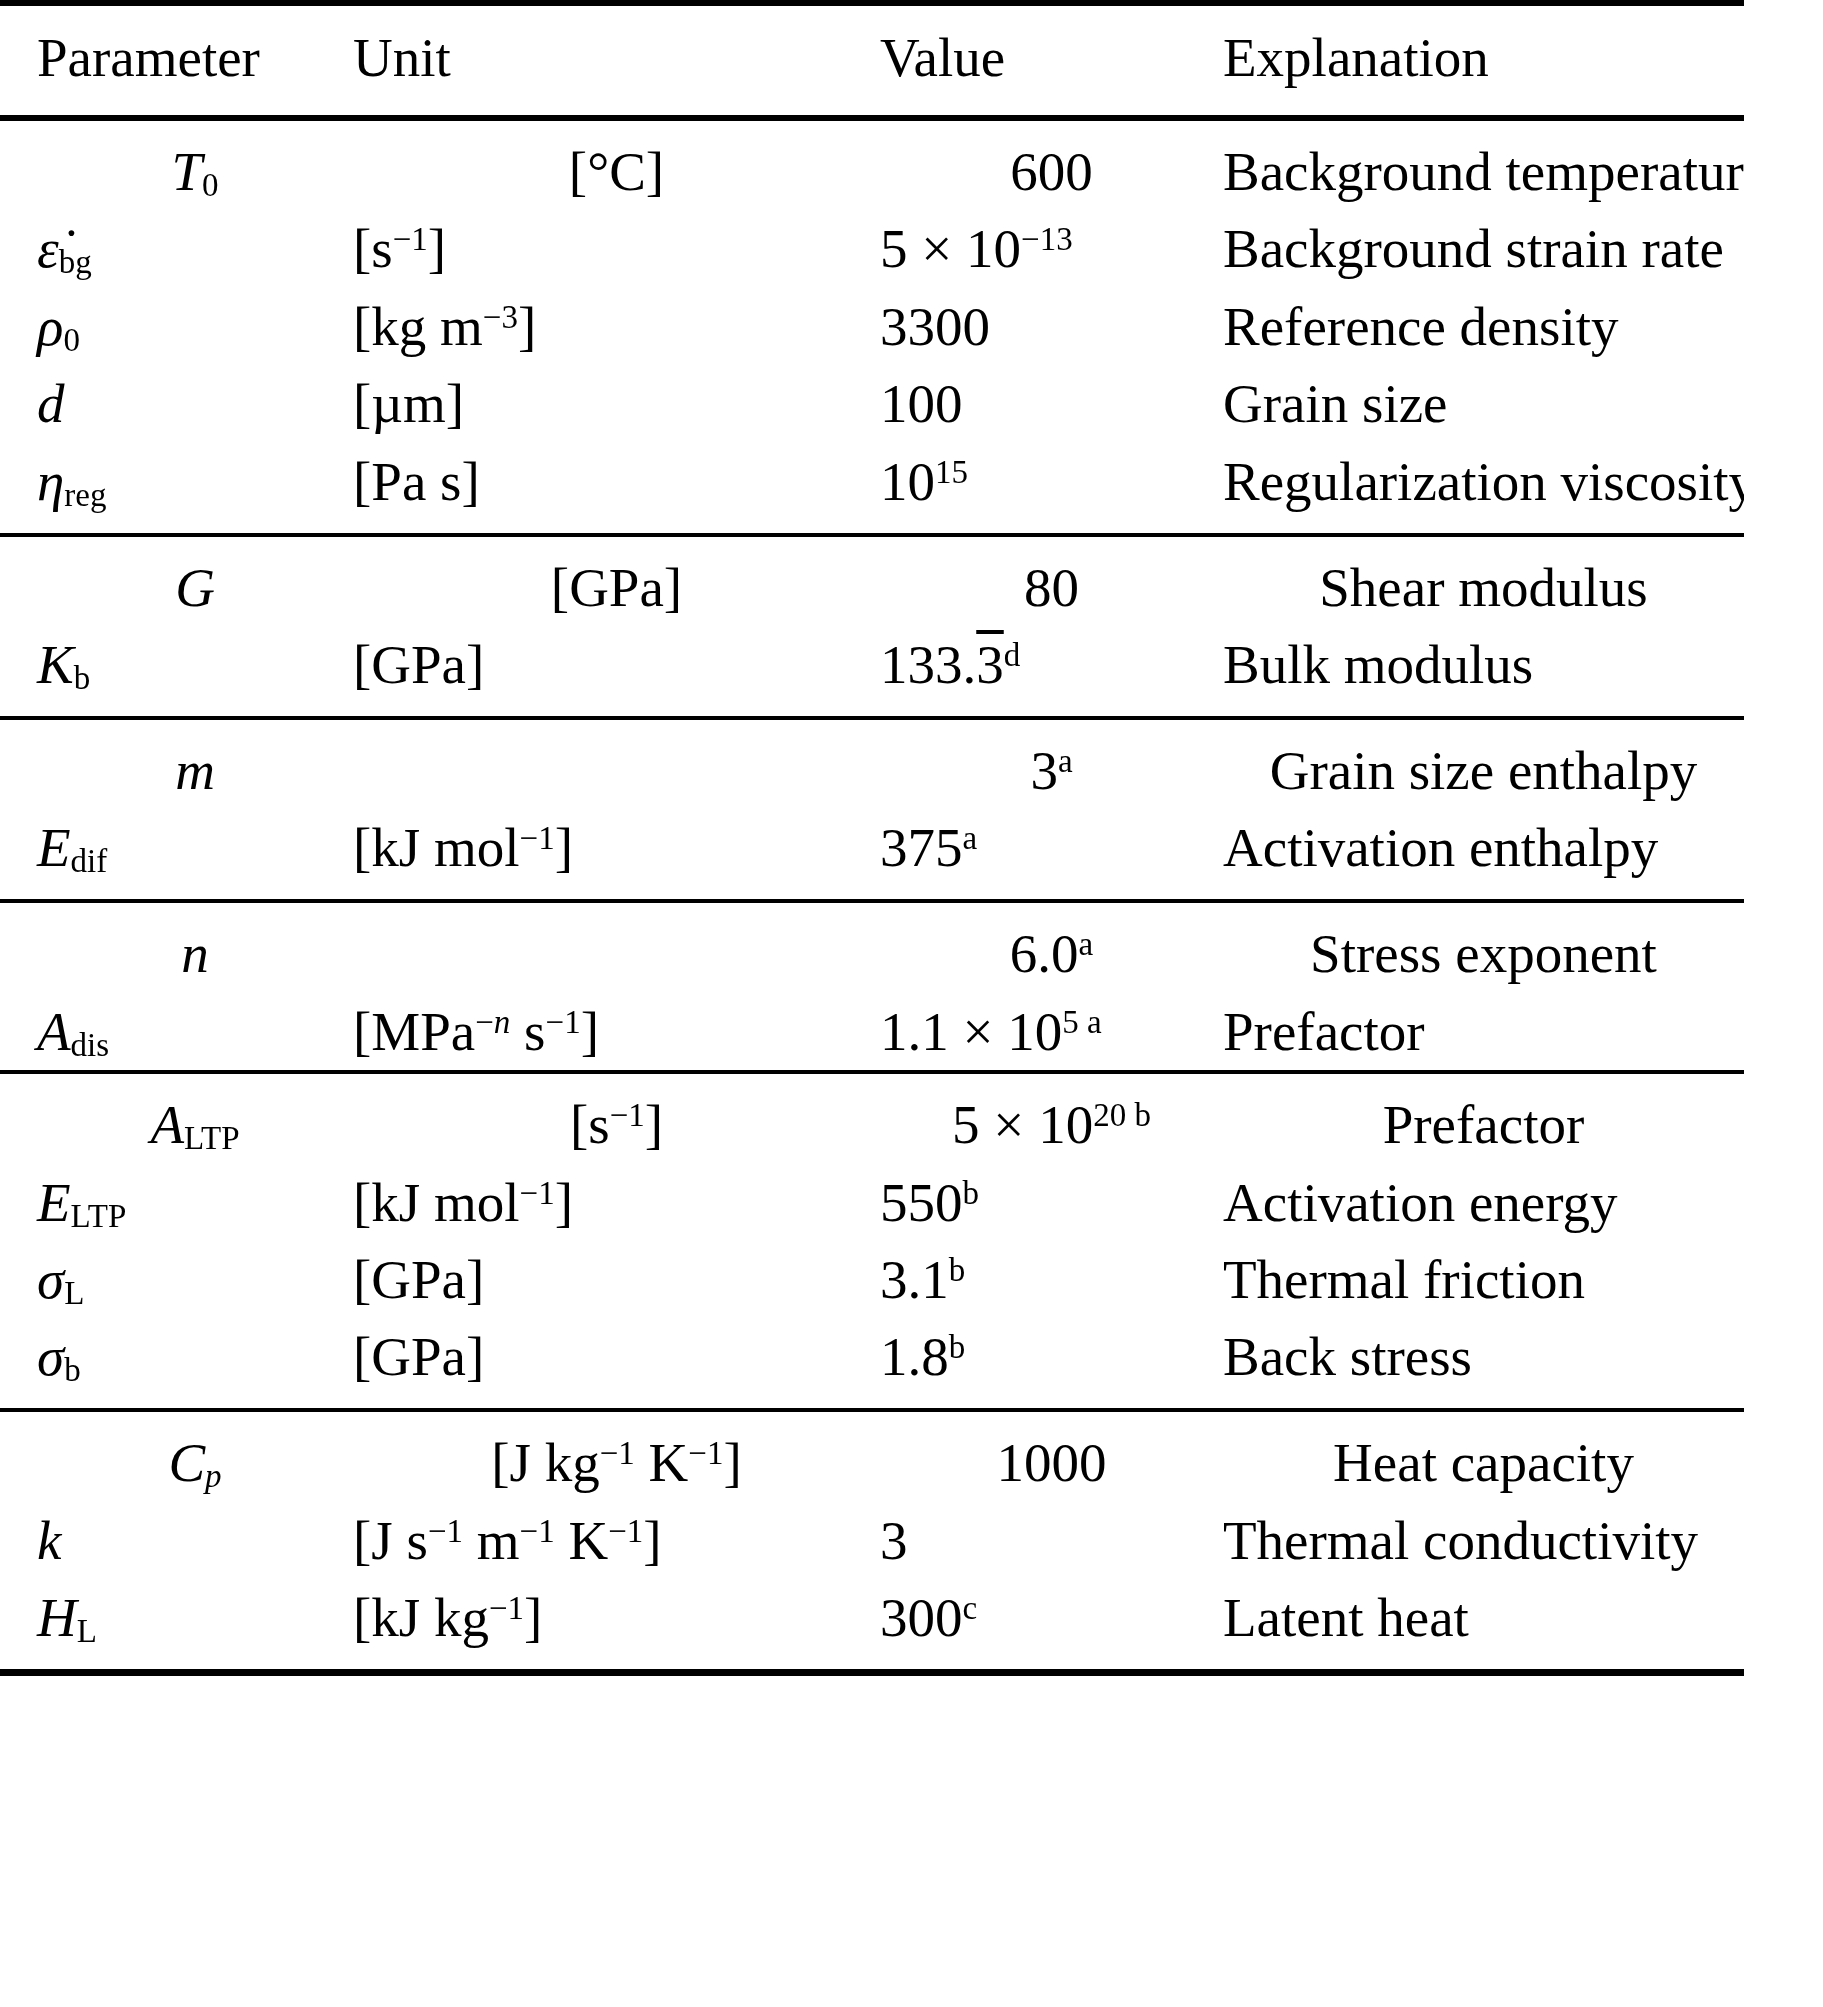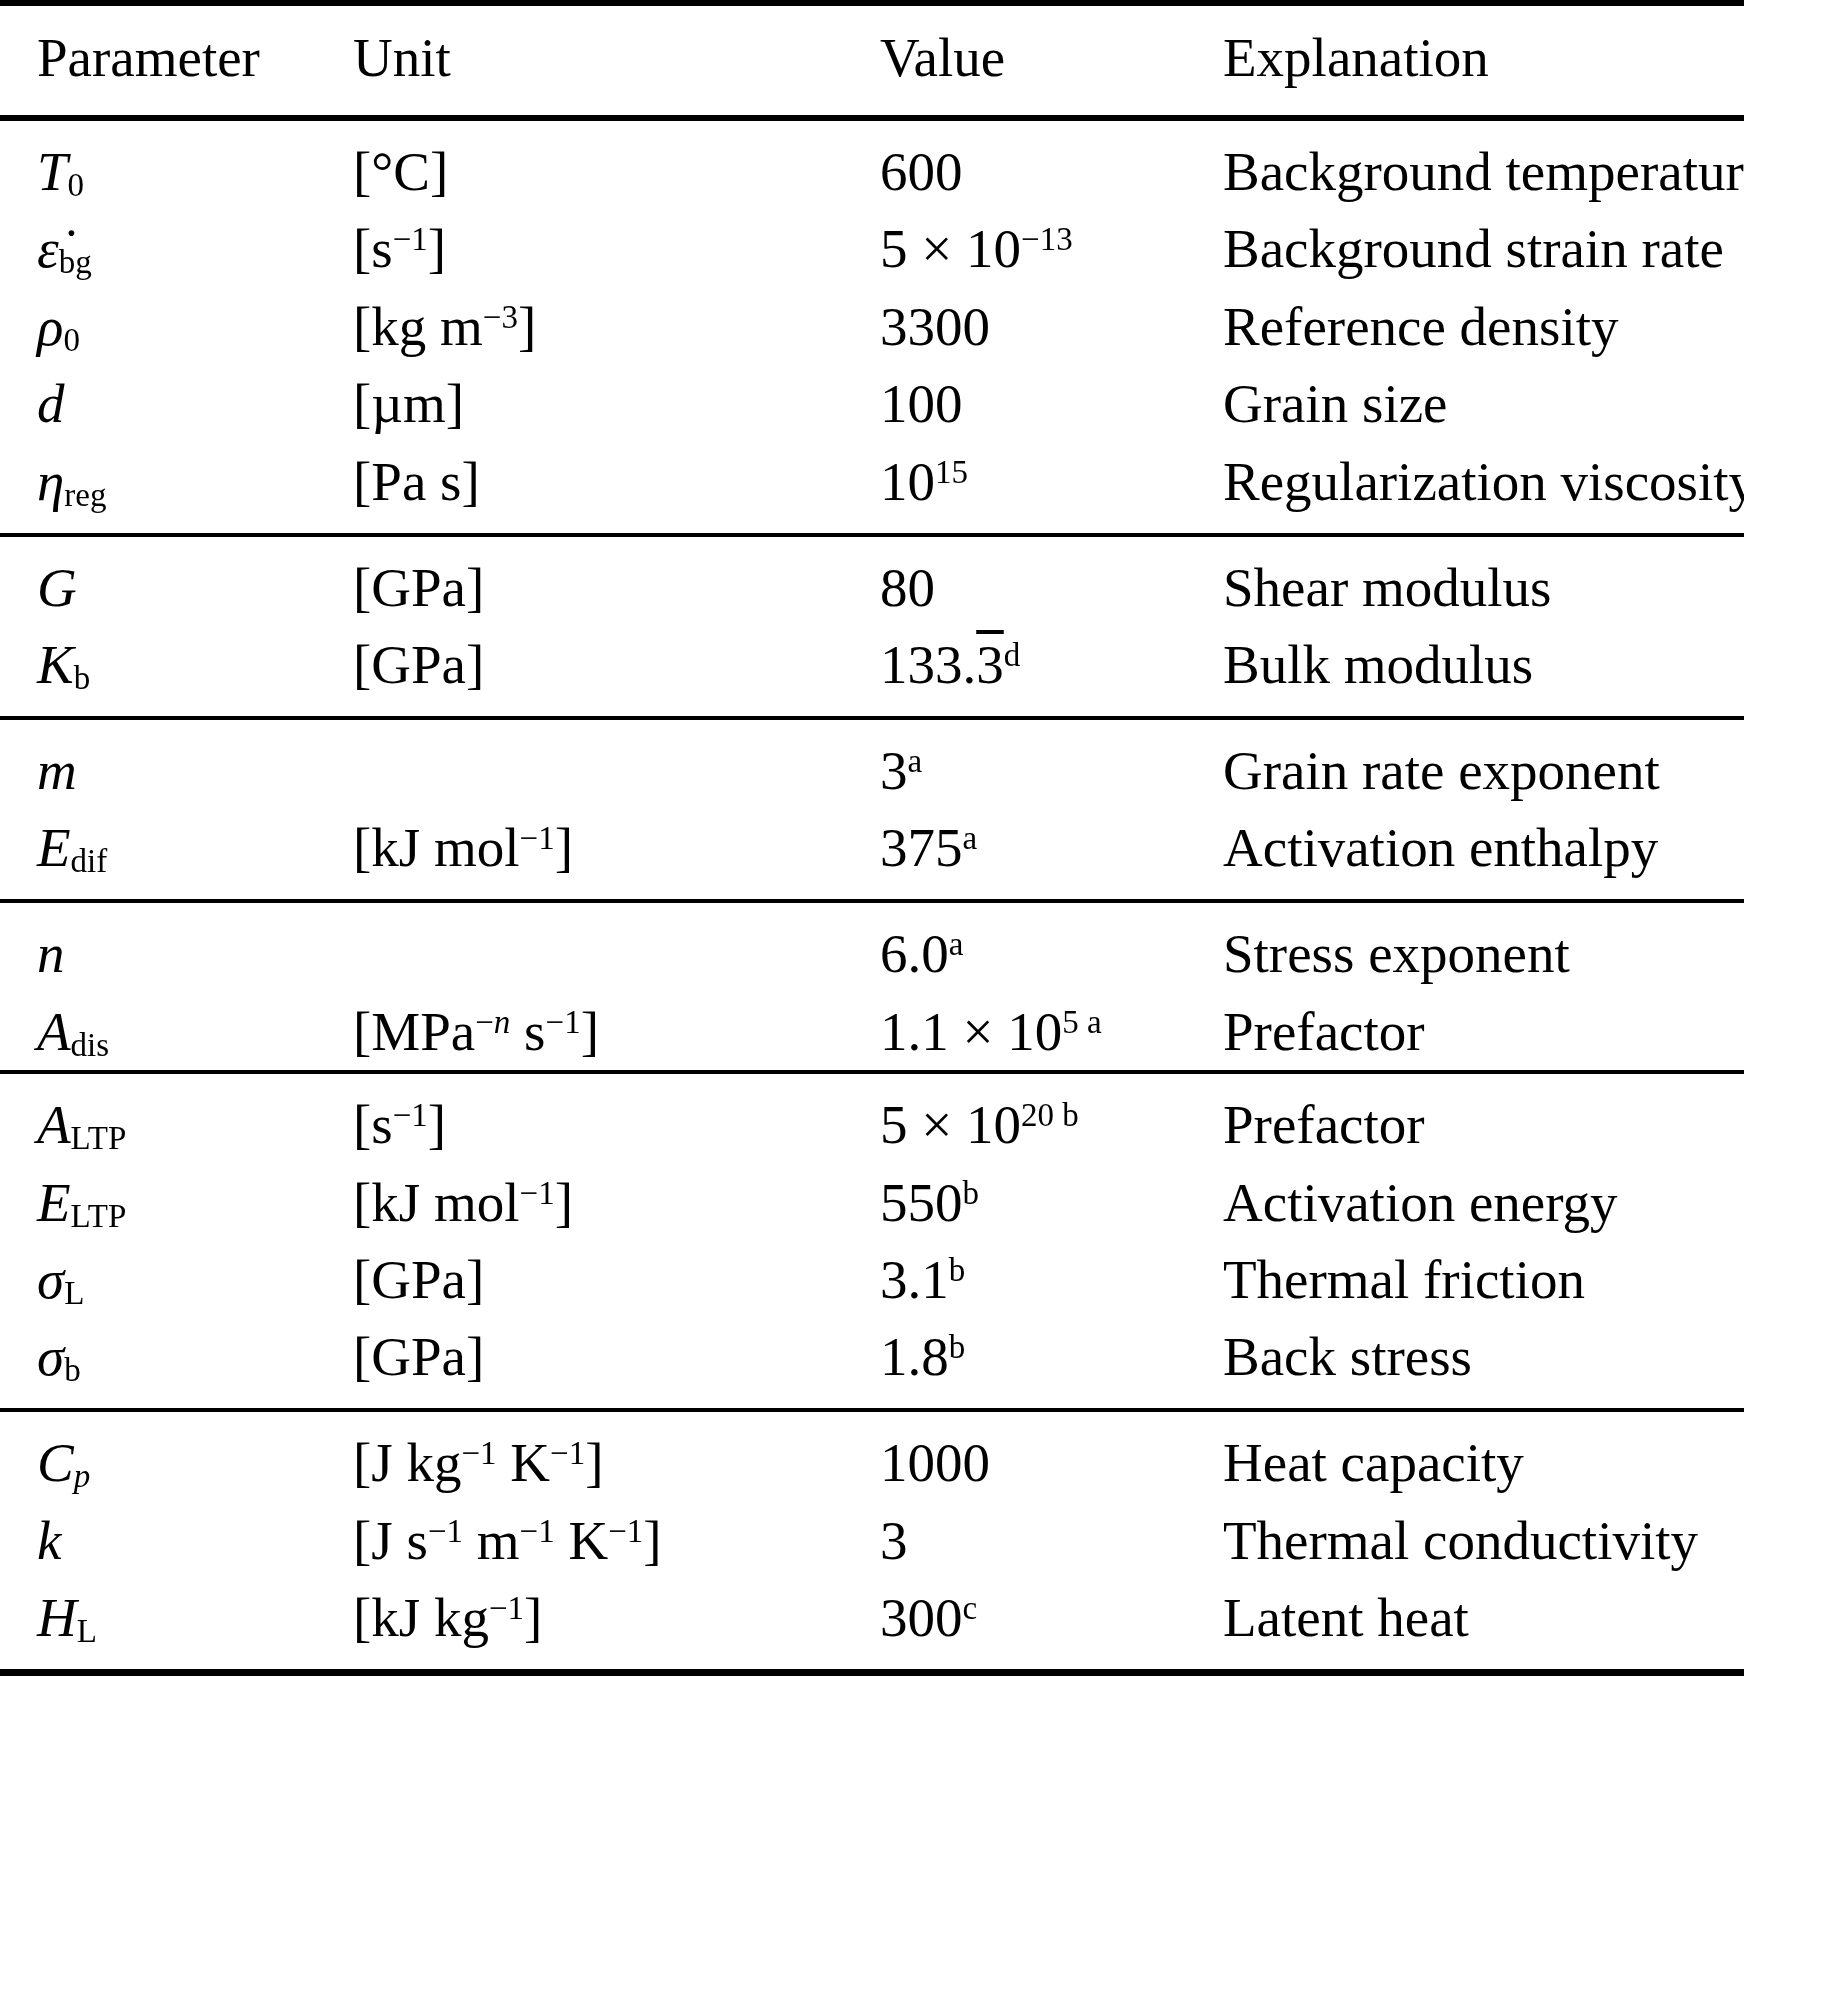--- a/index.html
+++ b/index.html
@@ -29,21 +29,21 @@
     font-weight: normal;
     vertical-align: baseline;
     white-space: nowrap;
     padding: 9.7px 0;
     line-height: 58px;
   }
   th:first-child, td:first-child { padding-left: 37px; }
   thead th { padding-top: 23px; padding-bottom: 28px; }
   thead tr { border-bottom: 6.2px solid #000; }
   tr.gsep  { border-top: 4.4px solid #000; }
-  tr.gfirst td { padding-top: 22px; }
+  tr.gfirst td { padding-top: 22px; text-align: center; }
   tr.glast  td { padding-bottom: 22px; }
   .it { font-style: italic; }
   .sp { font-size: 0.60em; vertical-align: 0.52em;  line-height: 0; }
   .sb { font-size: 0.60em; vertical-align: -0.18em; line-height: 0; }
   .ov { text-decoration: overline; text-decoration-thickness: 3.5px; }
 </style>
 </head>
 <body>
 
 <div class="page">
@@ -102,21 +102,21 @@
         <tr class="glast">
           <td><span class="it">K</span><span class="sb">b</span></td>
           <td><span>[GPa]</span></td>
           <td><span>133.</span><span class="ov">3</span><span class="sp">d</span></td>
           <td><span>Bulk modulus</span></td>
         </tr>
         <tr class="gfirst gsep">
           <td><span class="it">m</span></td>
           <td></td>
           <td><span>3</span><span class="sp">a</span></td>
-          <td><span>Grain rate exponent</span></td>
+          <td><span>Grain size enthalpy</span></td>
         </tr>
         <tr class="glast">
           <td><span class="it">E</span><span class="sb">dif</span></td>
           <td><span>[kJ mol</span><span class="sp">−1</span><span>]</span></td>
           <td><span>375</span><span class="sp">a</span></td>
           <td><span>Activation enthalpy</span></td>
         </tr>
         <tr class="gfirst gsep">
           <td><span class="it">n</span></td>
           <td></td>

